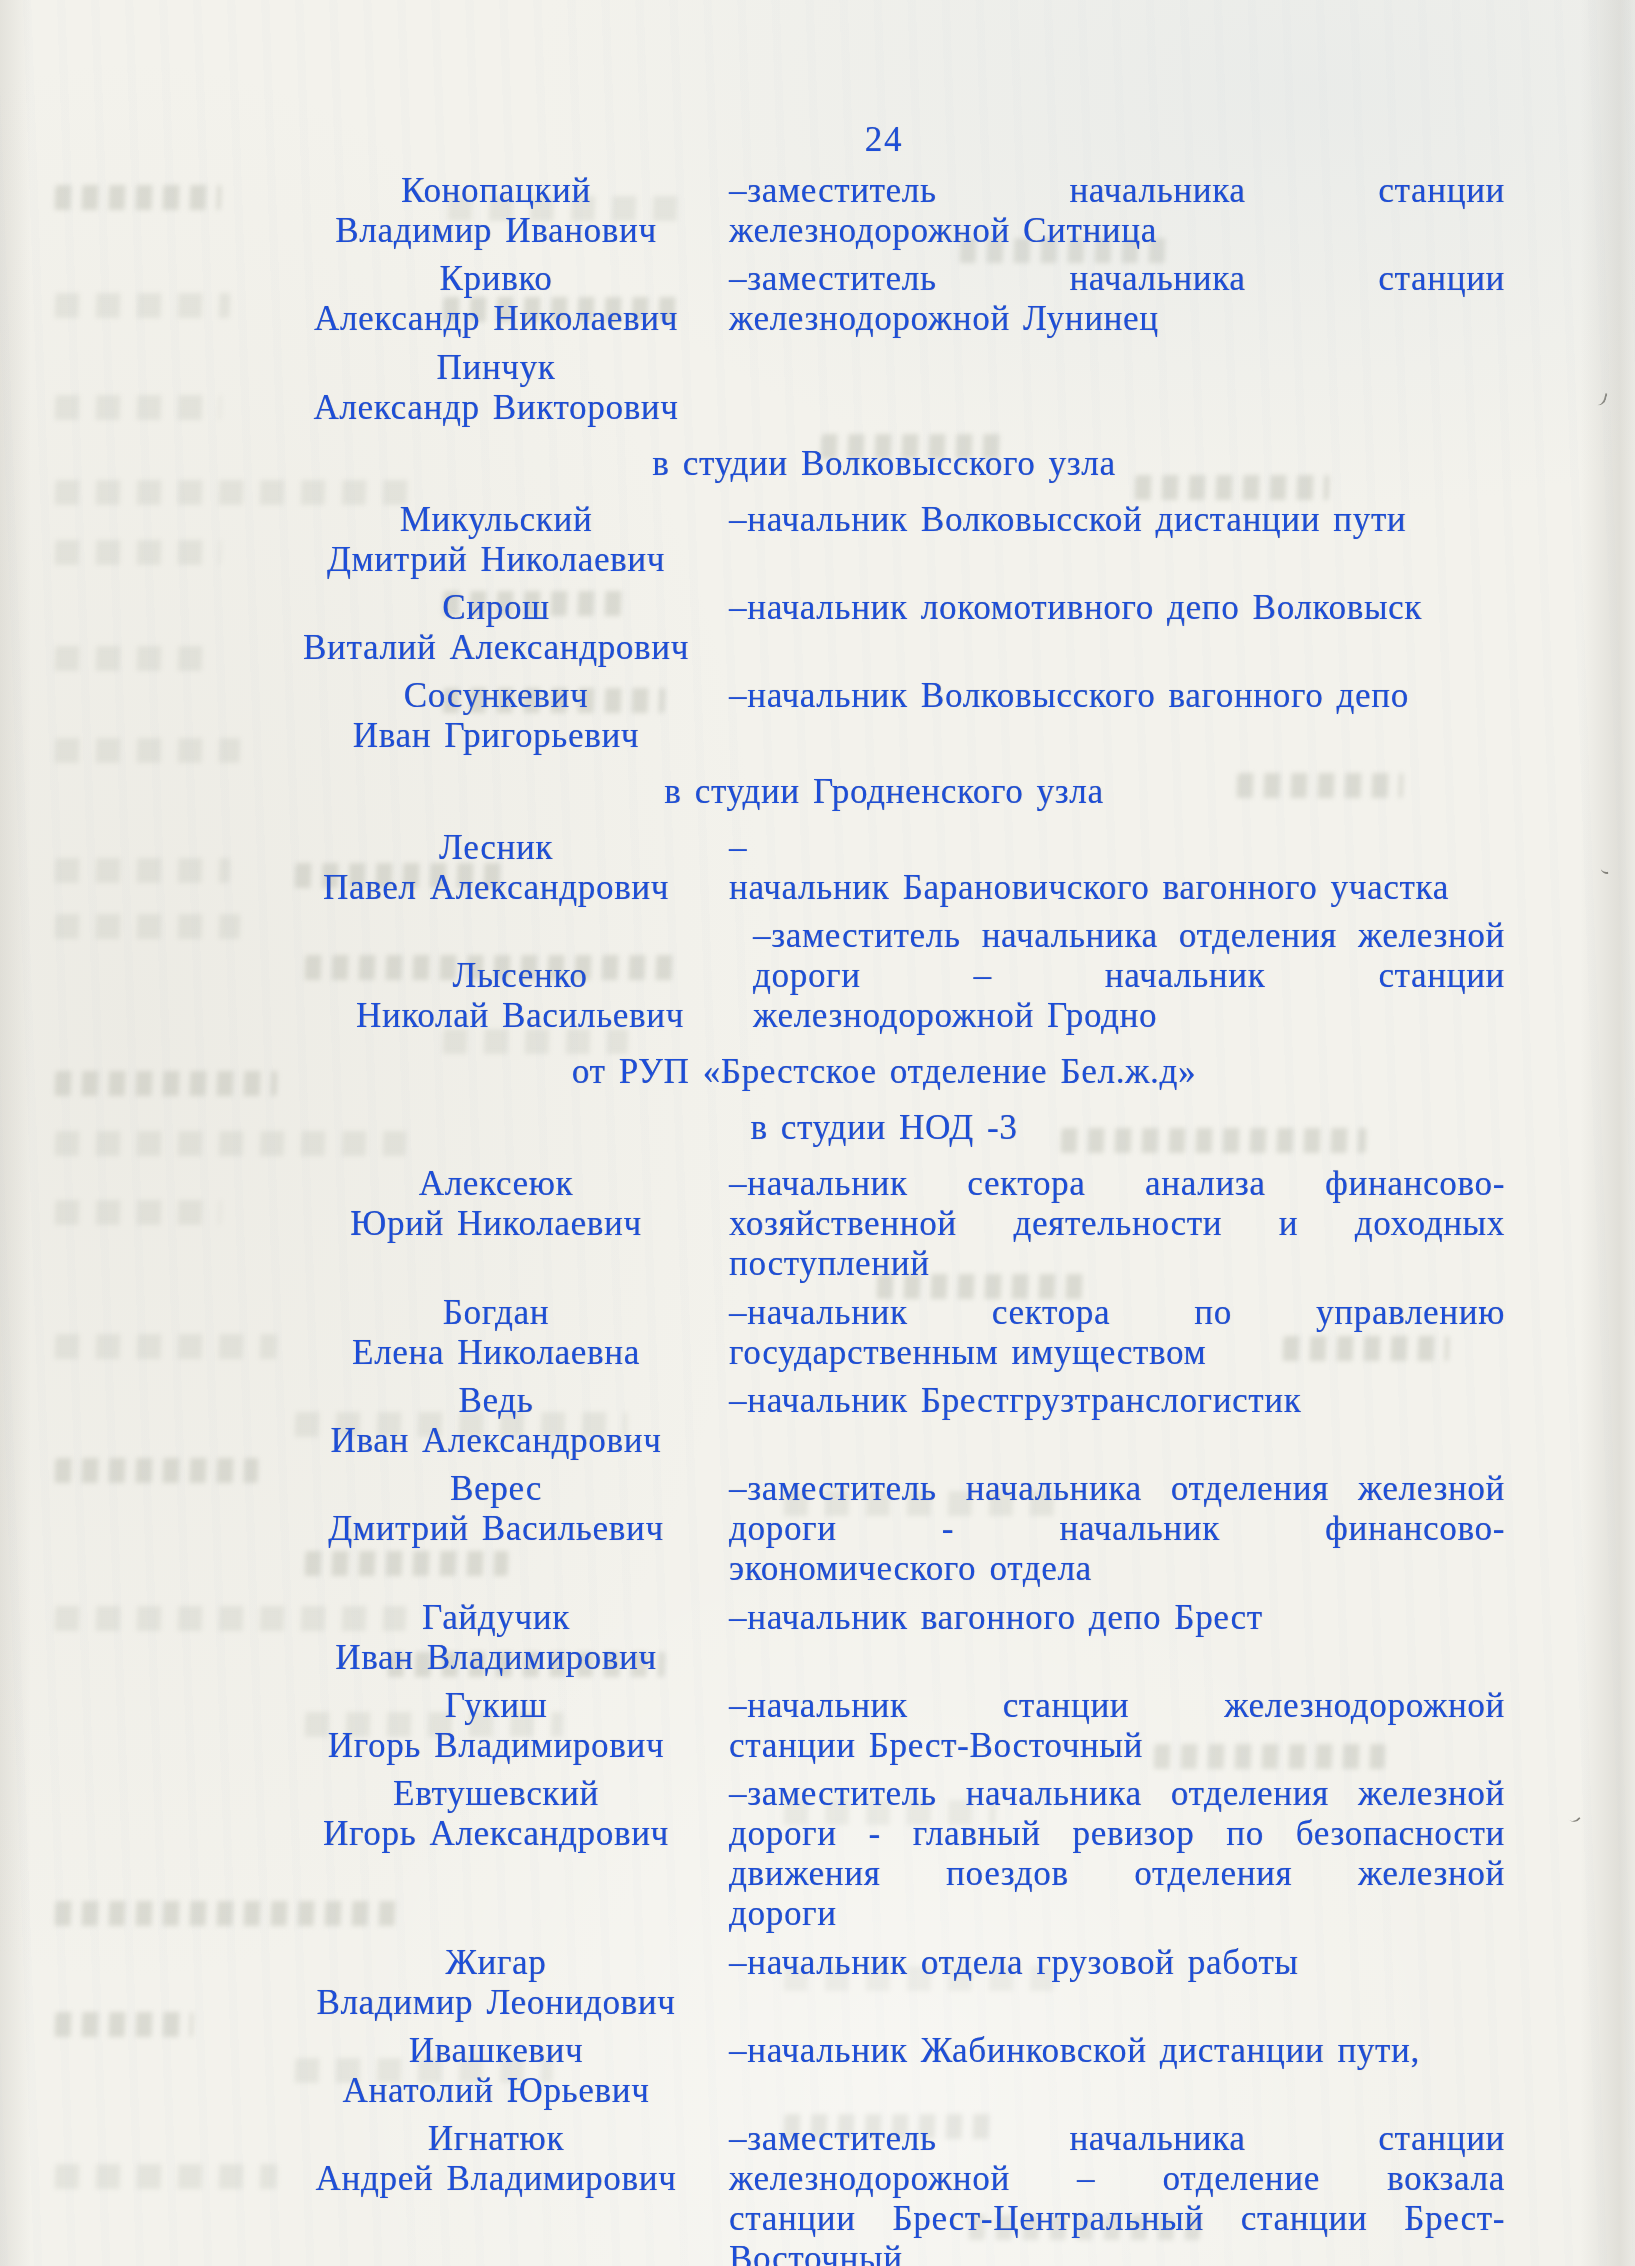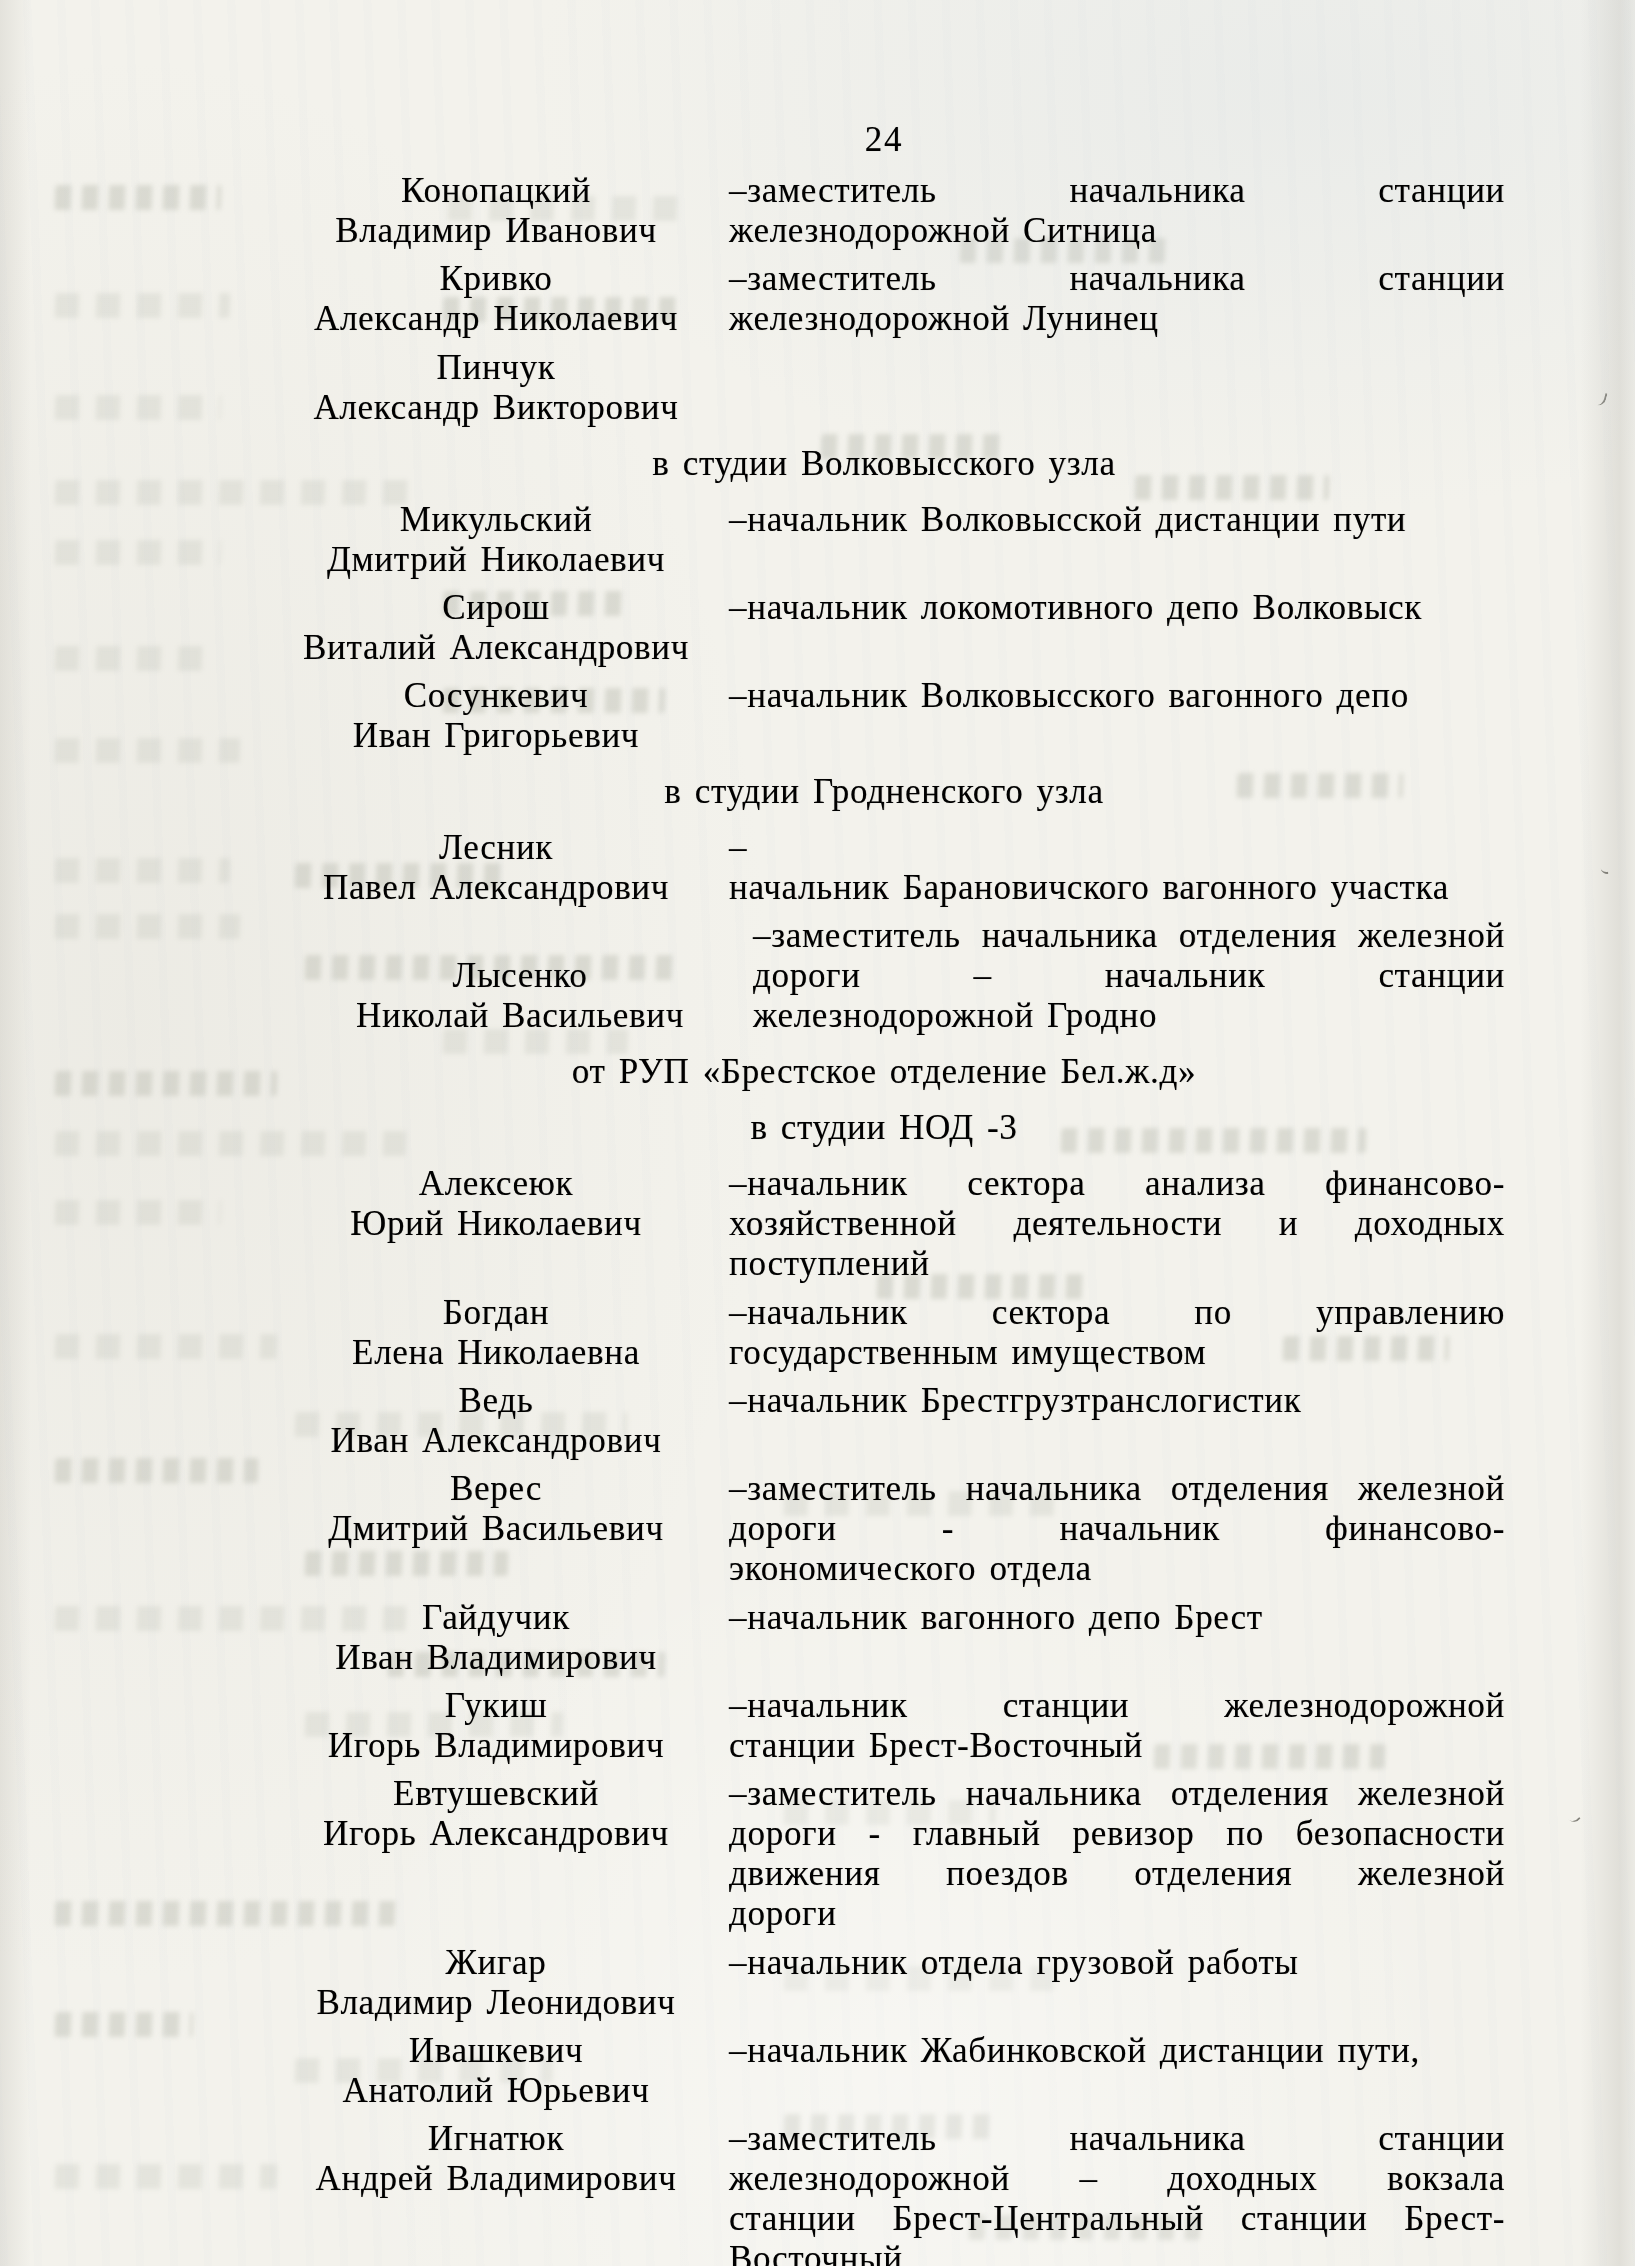--- a/index.html
+++ b/index.html
@@ -7,21 +7,21 @@
     padding: 0;
     background: #e9e8e3;
   }
   .page {
     position: relative;
     width: 1635px;
     height: 2267px;
     overflow: hidden;
     background: #f3f2ec;
     font-family: "Liberation Serif", "DejaVu Serif", serif;
-    color: #000000;
+    color: #1d4ed8;
   }
   
   .page::before {
     content: "";
     position: absolute;
     inset: 0;
     background:
       radial-gradient(1200px 646px at 80% 4%, rgba(210,219,226,0.28), transparent 65%),
       radial-gradient(923px 1384px at 8% 45%, rgba(196,193,182,0.14), transparent 70%),
       radial-gradient(831px 831px at 55% 92%, rgba(255,255,255,0.35), transparent 70%),
@@ -343,21 +343,21 @@
             <div class="pline">–начальник Жабинковской дистанции пути,</div>
           </div>
   </div>
         <div class="entry">
     <div class="name-col">
             <div class="nline">Игнатюк</div>
             <div class="nline">Андрей Владимирович</div>
           </div>
     <div class="pos-col">
             <div class="pline just">–заместитель начальника станции</div>
-            <div class="pline just">железнодорожной – доходных вокзала</div>
+            <div class="pline just">железнодорожной – отделение вокзала</div>
             <div class="pline just">станции Брест-Центральный станции Брест-</div>
             <div class="pline">Восточный</div>
           </div>
   </div>
       </div>
   </div>
 </div>
 
 
 </body></html>

